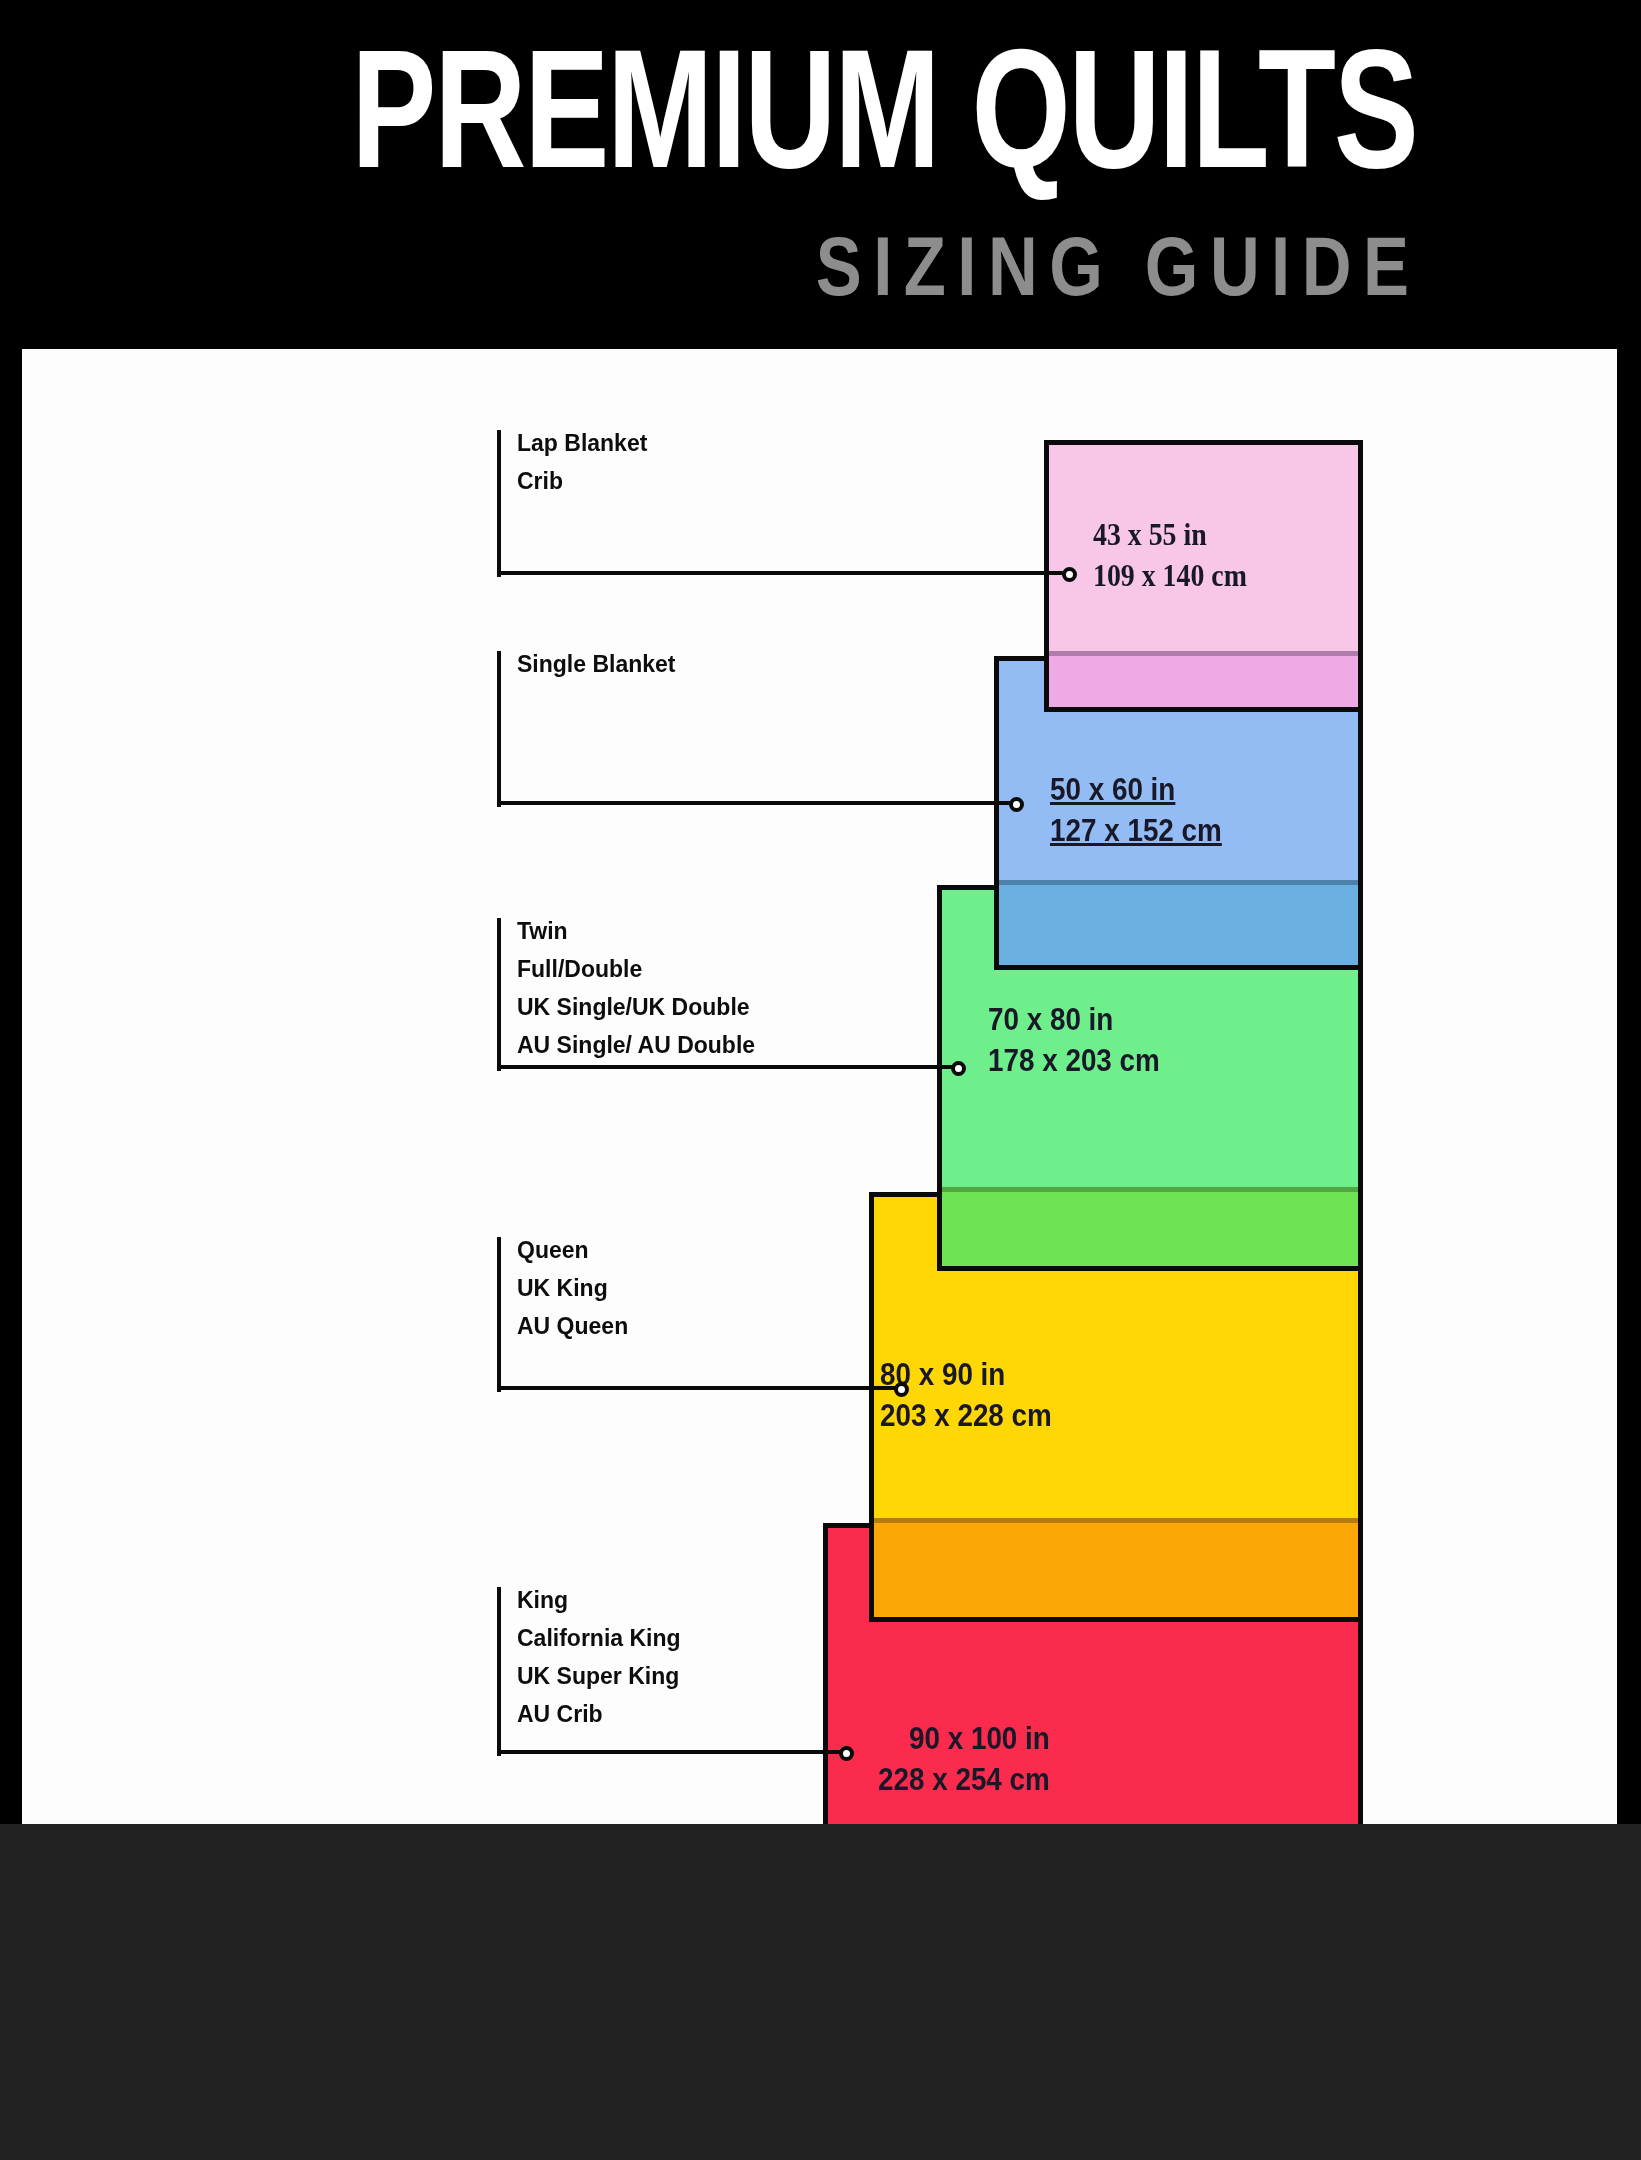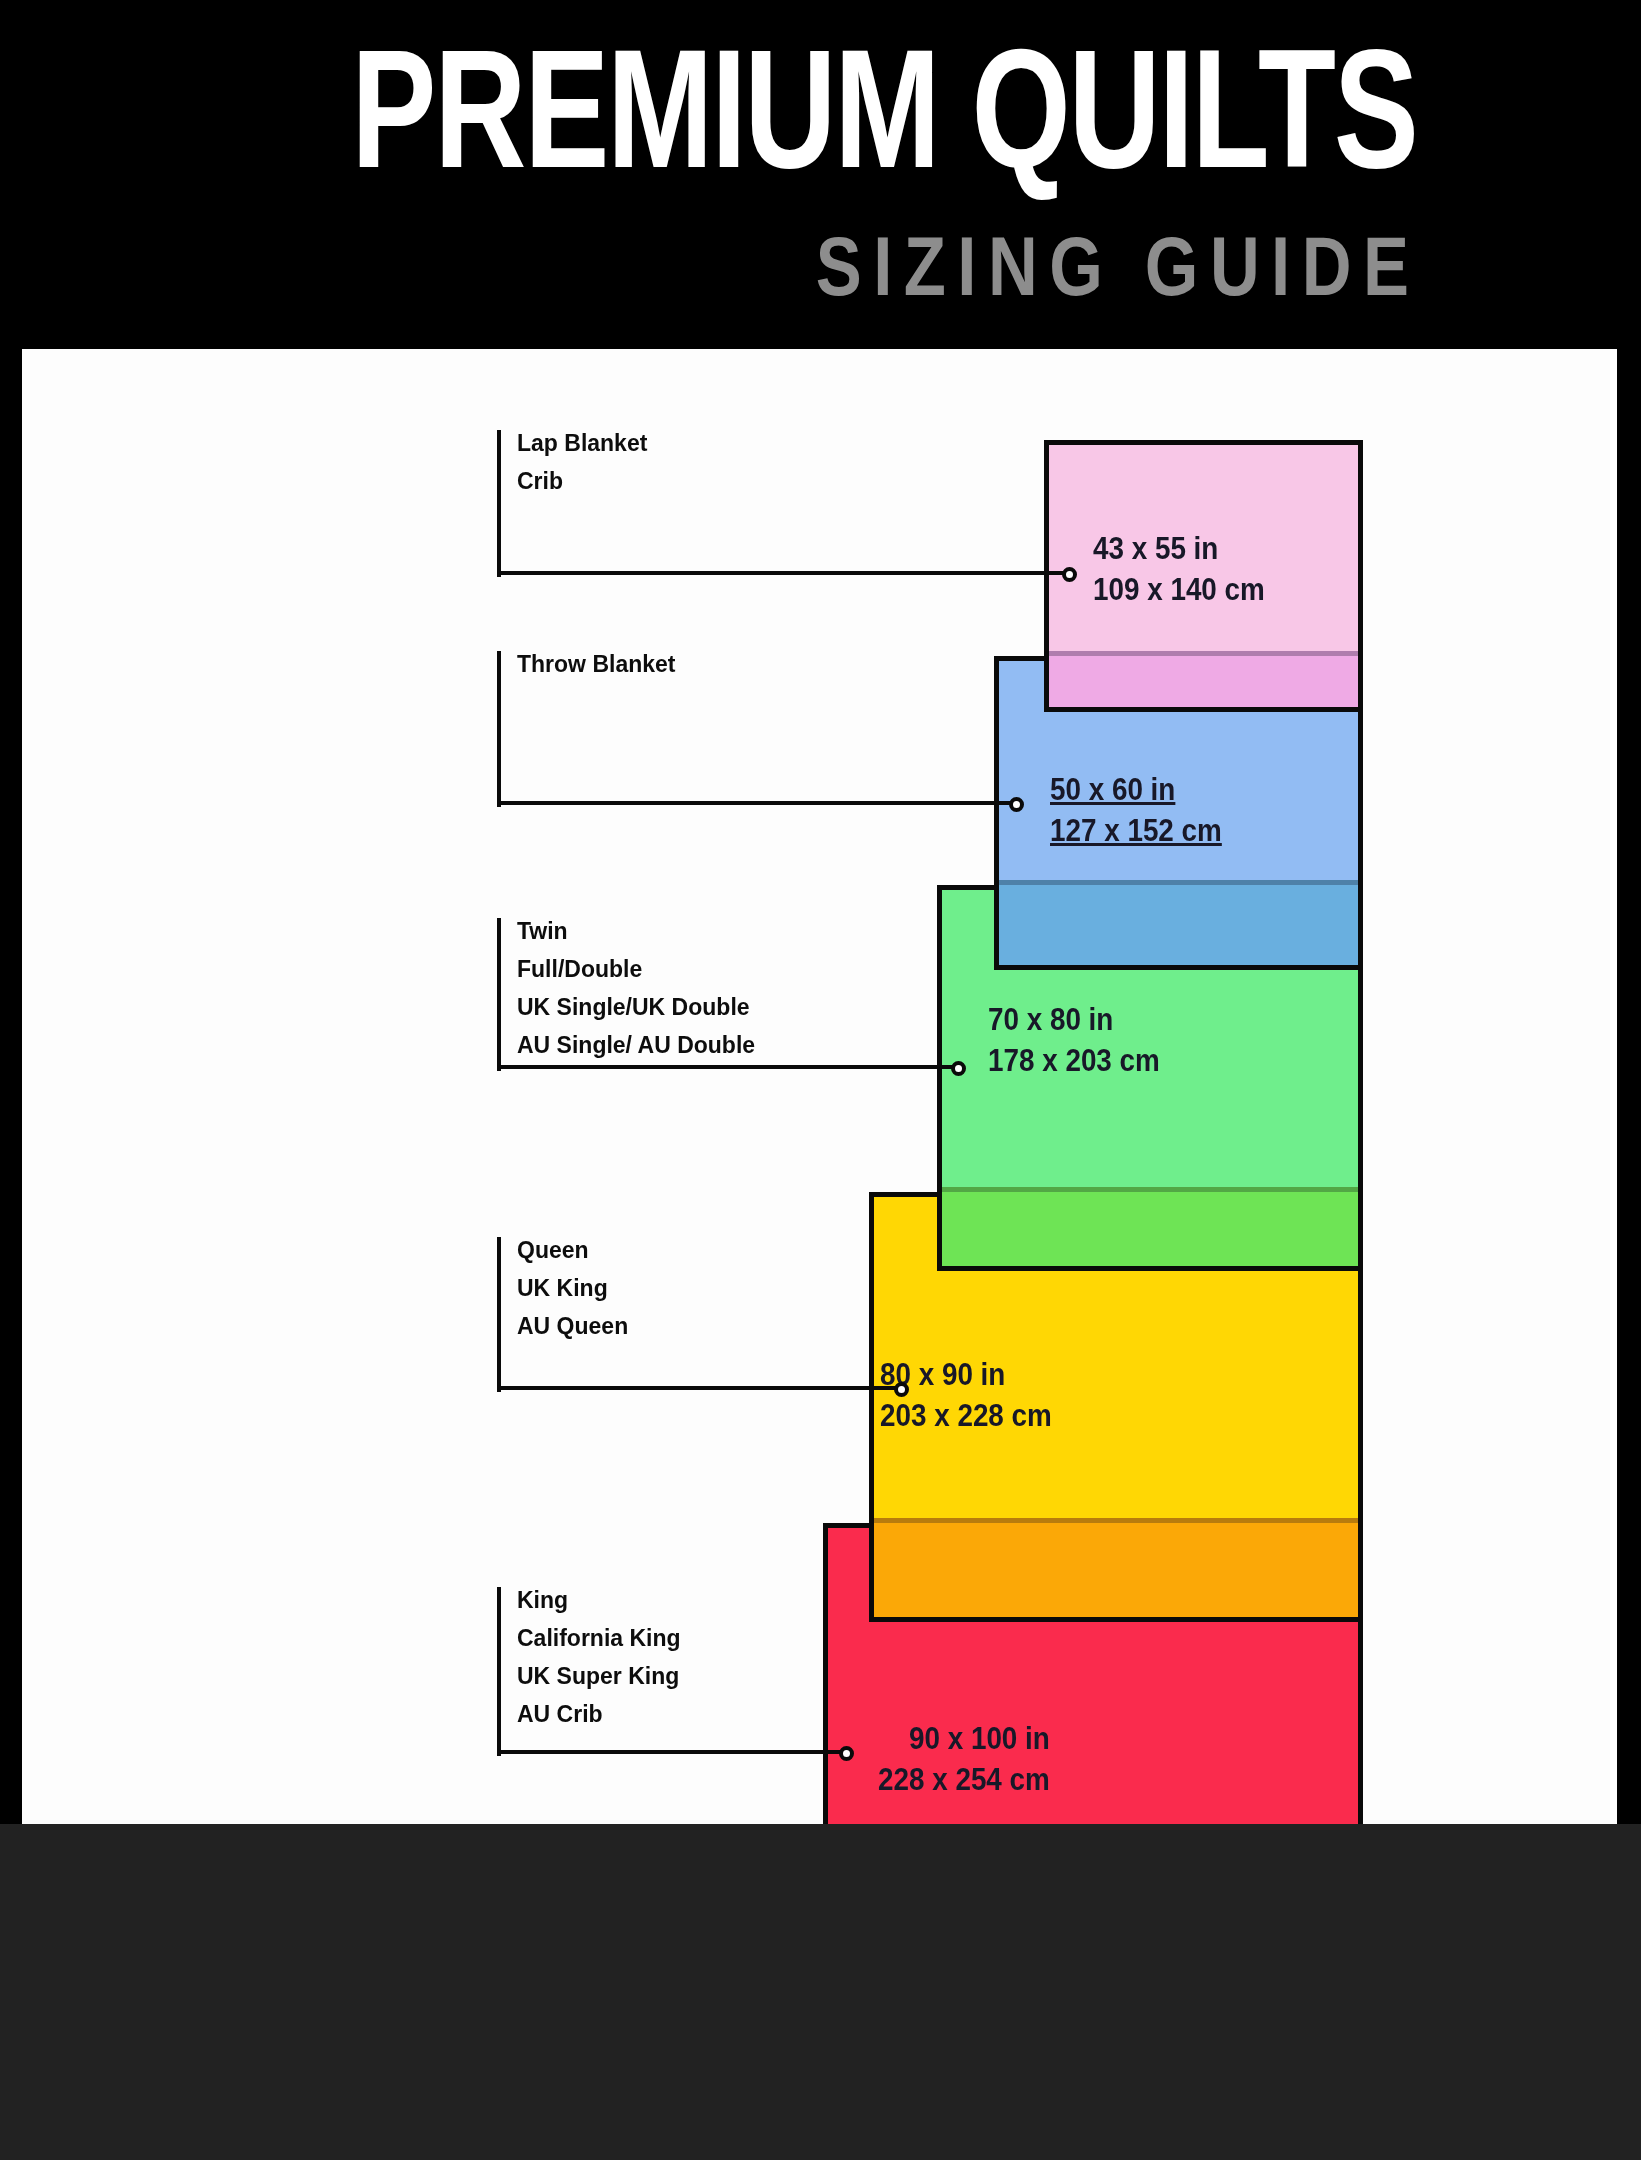--- a/index.html
+++ b/index.html
@@ -70,35 +70,35 @@
     <div class="rect" style="left: 1044px; top: 440px; width: 319px; height: 272px; background: rgb(248, 199, 231); z-index: 30;">
       <div class="overlap" style="height: 56px; background: rgb(239, 170, 229);"></div>
     </div>
     <div class="vline" style="left: 497px; top: 430px; height: 147px;"></div>
     <div class="hline" style="top: 571px; width: 572px;"></div>
     <div class="dot" style="left: 1062px; top: 567px;"></div>
     <div class="labels" style="top: 424px;">
         <div>Lap Blanket</div>
         <div>Crib</div>
       </div>
-    <div class="dims" style="left: 1093px; top: 528px;">
+    <div class="dims" style="left: 1093px; top: 514px; font-family: Liberation Serif, serif;">
       <span class="dim">43 x 55 in</span>
       <span class="dim">109 x 140 cm</span>
     </div>
   </div>
 
   <div>
     <div class="rect" style="left: 994px; top: 656px; width: 369px; height: 314px; background: rgb(146, 188, 243); z-index: 29;">
       <div class="overlap" style="height: 85px; background: rgb(105, 175, 223);"></div>
     </div>
     <div class="vline" style="left: 497px; top: 651px; height: 156px;"></div>
     <div class="hline" style="top: 801px; width: 519px;"></div>
     <div class="dot" style="left: 1009px; top: 797px;"></div>
     <div class="labels" style="top: 645px;">
-        <div>Throw Blanket</div>
+        <div>Single Blanket</div>
       </div>
     <div class="dims" style="left: 1050px; top: 769px; text-decoration: underline;">
       <span class="dim">50 x 60 in</span>
       <span class="dim">127 x 152 cm</span>
     </div>
   </div>
 
   <div>
     <div class="rect" style="left: 937px; top: 885px; width: 426px; height: 386px; background: rgb(111, 238, 140); z-index: 28;">
       <div class="overlap" style="height: 79px; background: rgb(110, 228, 85);"></div>

